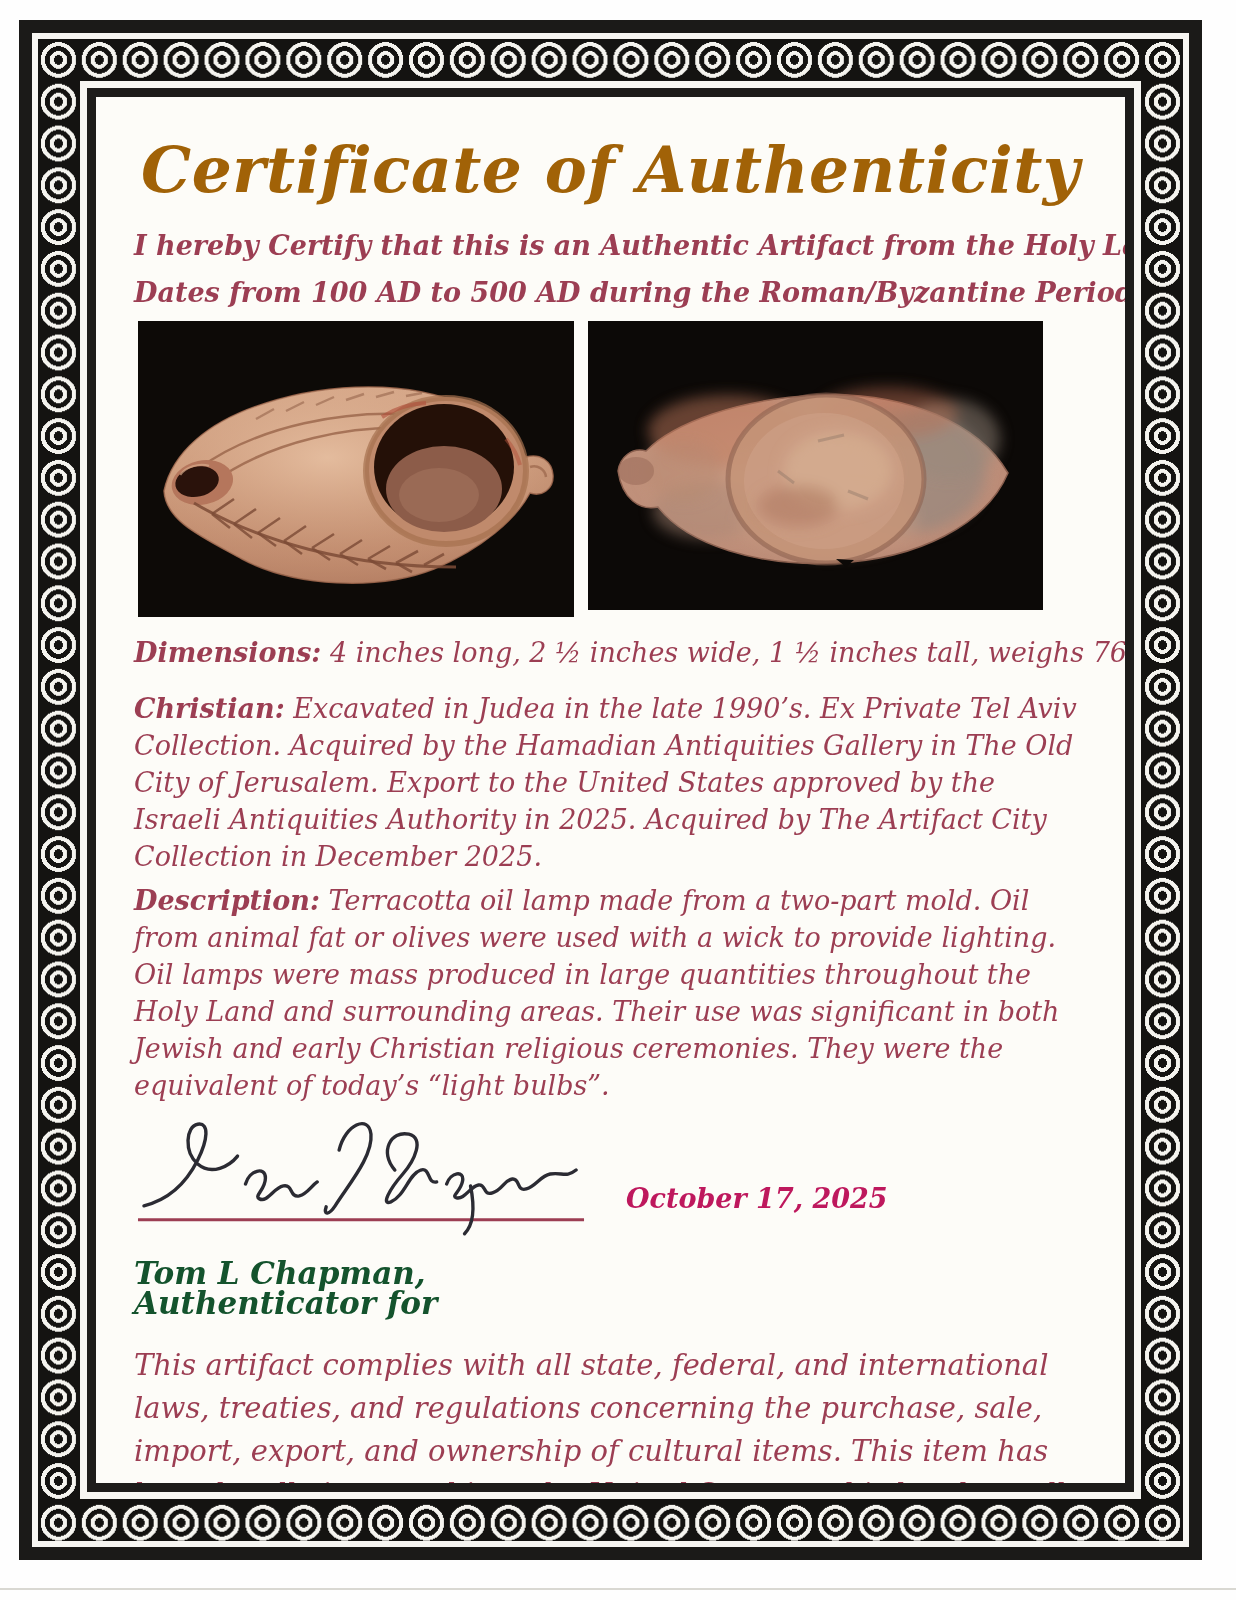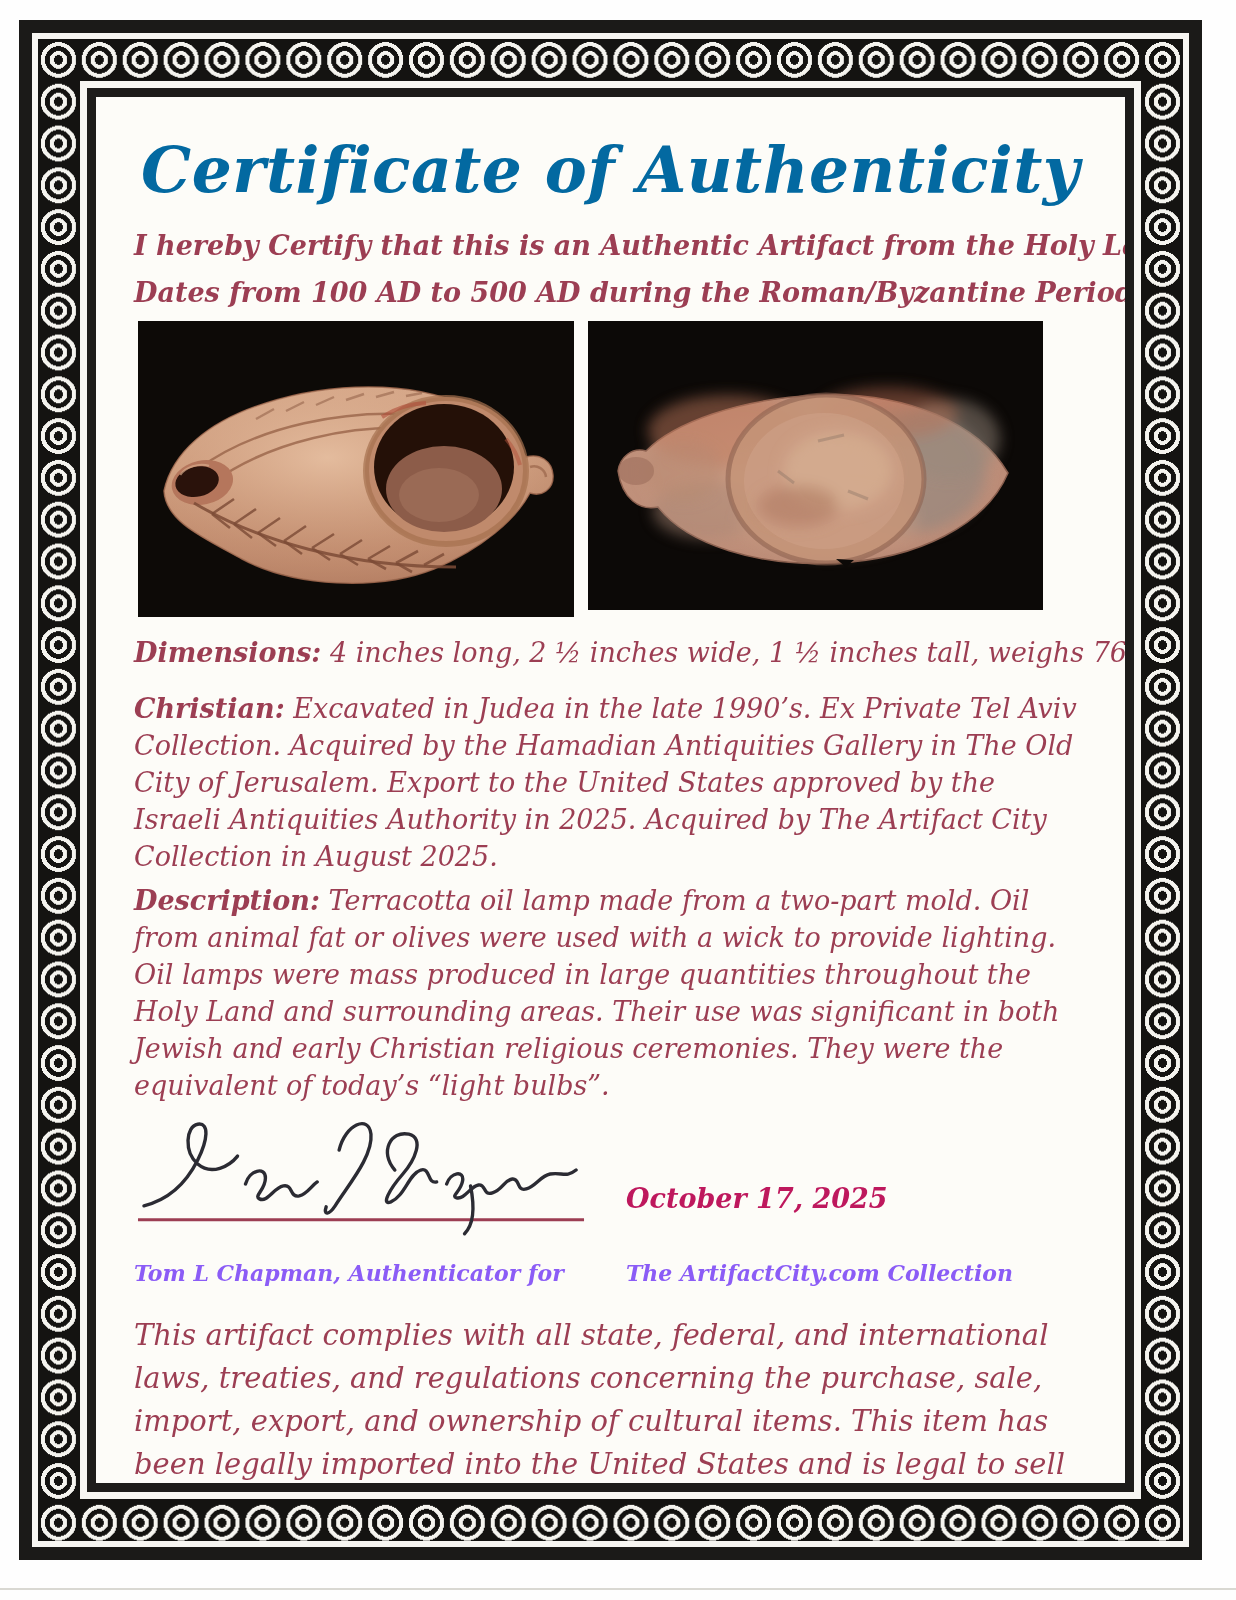--- a/index.html
+++ b/index.html
@@ -32,21 +32,21 @@
   }
   .content{
     width:100%;height:100%;box-sizing:border-box;padding:6px 38px 0 38px;
     overflow:hidden;color:#9c3e53;
   }
 
   
   h1.title{
     margin:30px 0 0 0;text-align:center;
     font-size:63px;line-height:74px;font-style:italic;font-weight:700;
-    color:#0369a1;letter-spacing:.5px;
+    color:#a16207;letter-spacing:.5px;
   }
   p{margin:0;font-style:italic;}
   .intro{
     margin-top:22px;font-size:27px;line-height:34px;font-weight:600;
     white-space:nowrap;color:#9c3e53;
   }
   .intro + .intro{margin-top:13px;}
 
   .photos{display:flex;gap:14px;margin:11px 0 0 4px;align-items:flex-start;}
   .photo{display:block;}
@@ -58,21 +58,21 @@
   .descr{margin-top:7px;max-width:957px;}
 
   
   .sig-grid{
     display:grid;grid-template-columns:492px auto;column-gap:0;
     margin-top:4px;align-items:start;
   }
   .sig-left{grid-column:1;}
   .sig-date{align-self:end;margin-bottom:28px;}
   .sig-bold{
-    font-size:22px;line-height:30px;font-weight:700;color:#8b5cf6;
+    font-size:31px;line-height:30px;font-weight:700;color:#14532d;
     margin-top:16px;
   }
   .sig-date{font-size:27px;font-weight:700;color:#be185d;}
 
   .compliance{
     margin-top:26px;font-size:29px;line-height:43px;max-width:972px;
     color:#9c3e53;font-weight:500;
   }
 
   .paper-edge{
@@ -190,21 +190,21 @@
                   <path d="M230,120 l26,-6 M260,170 l20,8 M190,150 l16,12" stroke="#7e6a5f" stroke-width="3" opacity="0.35" fill="none"></path>
                   <path d="M248,238 l10,8 l8,-7 z" fill="#0c0907"></path>
                 </svg>
               </div>
 
               <p class="body-p dims">
                 <b class="lbl">Dimensions:</b><span> 4 inches long, 2 ½ inches wide, 1 ½ inches tall, weighs 76 grams.</span>
               </p>
 
               <p class="body-p prov">
-                <b class="lbl">Christian:</b><span> Excavated in Judea in the late 1990’s. Ex Private Tel Aviv Collection. Acquired by the Hamadian Antiquities Gallery in The Old City of Jerusalem. Export to the United States approved by the Israeli Antiquities Authority in 2025. Acquired by The Artifact City Collection in August 2025.</span>
+                <b class="lbl">Christian:</b><span> Excavated in Judea in the late 1990’s. Ex Private Tel Aviv Collection. Acquired by the Hamadian Antiquities Gallery in The Old City of Jerusalem. Export to the United States approved by the Israeli Antiquities Authority in 2025. Acquired by The Artifact City Collection in December 2025.</span>
               </p>
 
               <p class="body-p descr">
                 <b class="lbl">Description:</b><span> Terracotta oil lamp made from a two-part mold. Oil from animal fat or olives were used with a wick to provide lighting. Oil lamps were mass produced in large quantities throughout the Holy Land and surrounding areas. Their use was significant in both Jewish and early Christian religious ceremonies. They were the equivalent of today’s “light bulbs”.</span>
               </p>
 
               <div class="sig-grid">
                 <div class="sig-left">
                   
                   <svg width="458" height="130" viewBox="0 0 460 130">
@@ -216,21 +216,20 @@
                       <path d="M262,62 C246,44 258,22 276,26 C292,30 282,52 270,66 C256,82 248,98 258,94 C272,88 276,66 288,62 C298,59 294,76 304,74"></path>
                       <path d="M314,76 C318,64 332,62 330,73 C328,84 318,88 324,90 C332,92 338,78 346,77 C354,76 350,88 360,85 C370,82 372,72 380,71 C388,70 384,84 394,81 C404,78 408,68 418,66 C430,64 434,70 444,62"></path>
                       <path d="M338,78 C342,98 342,116 332,126"></path>
                     </g>
                   </svg>
                 </div>
                 <p class="sig-date">October 17, 2025</p>
 
                 <p class="sig-bold">Tom L Chapman, Authenticator for</p>
 
-                <p class="sig-bold">The ArtifactCity.com Collection</p>
               </div>
 
               <p class="compliance">This artifact complies with all state, federal, and international laws, treaties, and regulations concerning the purchase, sale, import, export, and ownership of cultural items. This item has been legally imported into the United States and is legal to sell and buy in the United States.</p>
 
             </div>
           </div>
         </div>
       </div>
     </div>
   </div>

